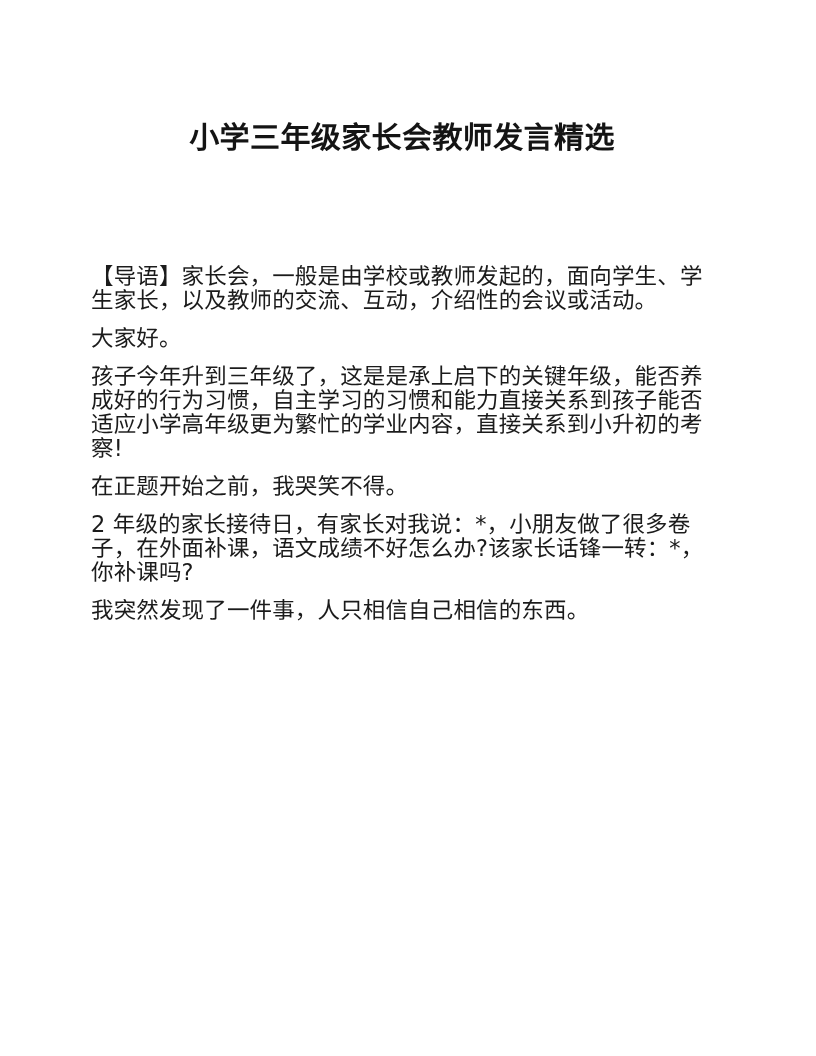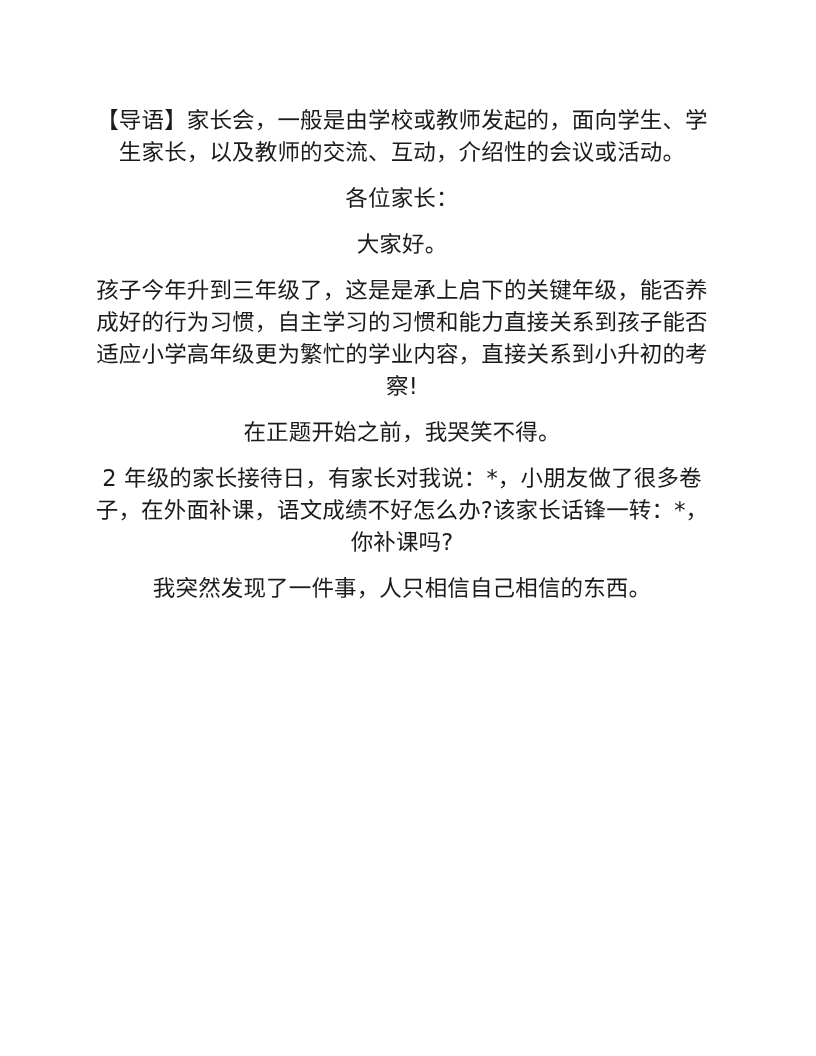--- a/index.html
+++ b/index.html
@@ -41,46 +41,46 @@
   }
 
   .title-spacer {
     height: 104px;
   }
 
   .para {
     margin: 0 0 14px 0;
     padding: 0;
     font-size: 22.5px;
-    line-height: 32px;
+    line-height: 24px;
     color: #1b1b1b;
-    text-align: center;
+    text-align: left;
     letter-spacing: 0.15px;
     word-break: break-all;
     white-space: pre-wrap;
   }
 
   .para:last-child {
     margin-bottom: 0;
     margin-top: 14px;
   }
 </style>
 </head>
 <body>
 
 <div class="page">
 
   <div class="doc-body">
 
+    <h1 class="doc-title">小学三年级家长会教师发言精选</h1>
 
     <div class="title-spacer"></div>
 
     <div id="paragraph-container">
         <p class="para">【导语】家长会，一般是由学校或教师发起的，面向学生、学生家长，以及教师的交流、互动，介绍性的会议或活动。</p>
-        <p class="para">各位家长：</p>
         <p class="para">大家好。</p>
         <p class="para">孩子今年升到三年级了，这是是承上启下的关键年级，能否养成好的行为习惯，自主学习的习惯和能力直接关系到孩子能否适应小学高年级更为繁忙的学业内容，直接关系到小升初的考察!</p>
         <p class="para">在正题开始之前，我哭笑不得。</p>
         <p class="para">2 年级的家长接待日，有家长对我说：*，小朋友做了很多卷子，在外面补课，语文成绩不好怎么办?该家长话锋一转：*，你补课吗?</p>
         <p class="para">我突然发现了一件事，人只相信自己相信的东西。</p>
       </div>
 
   </div>
 
 </div>

